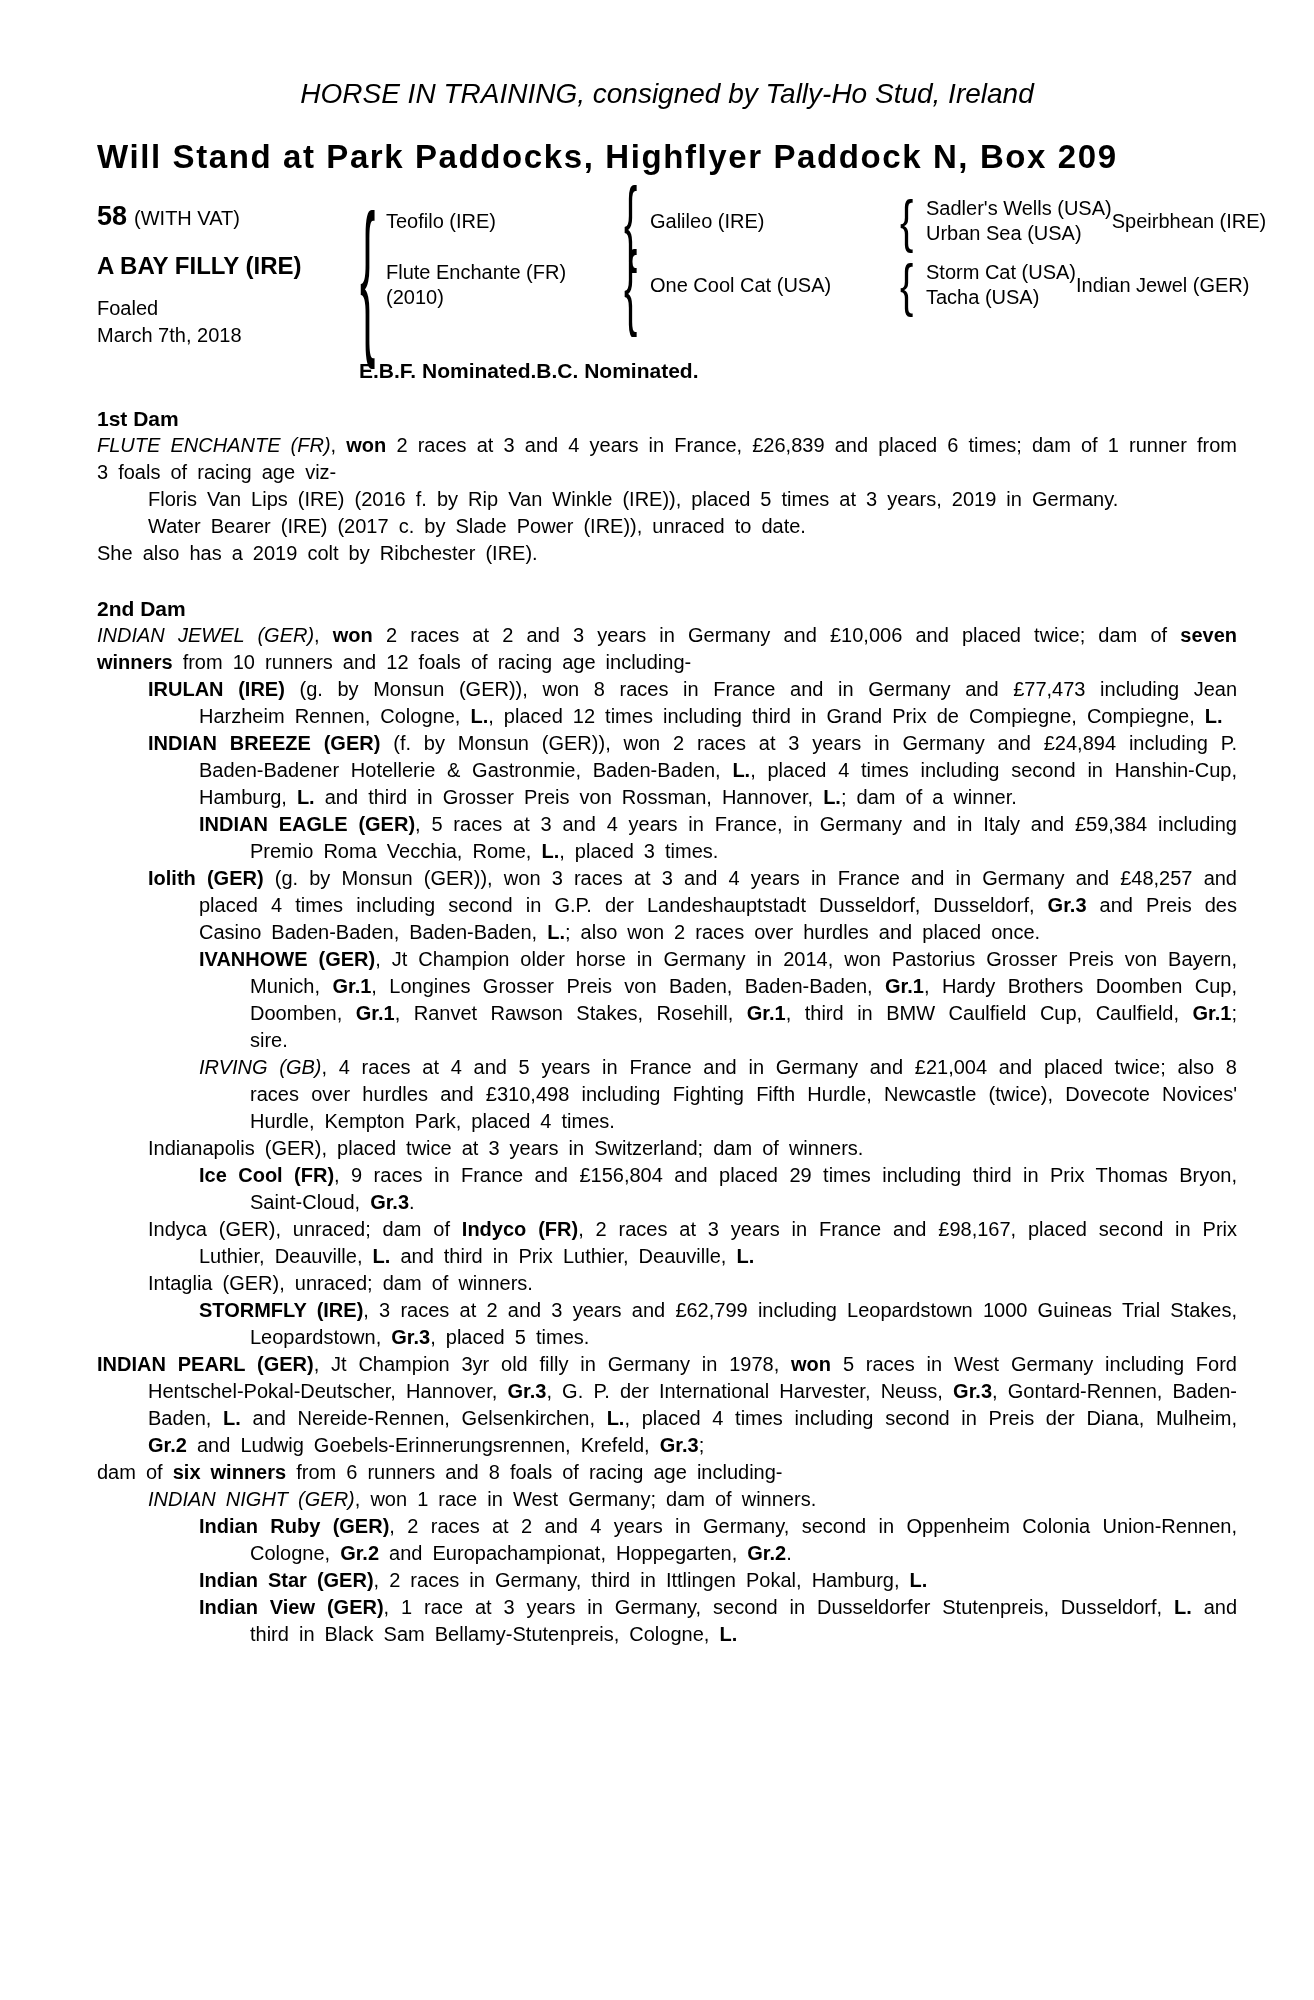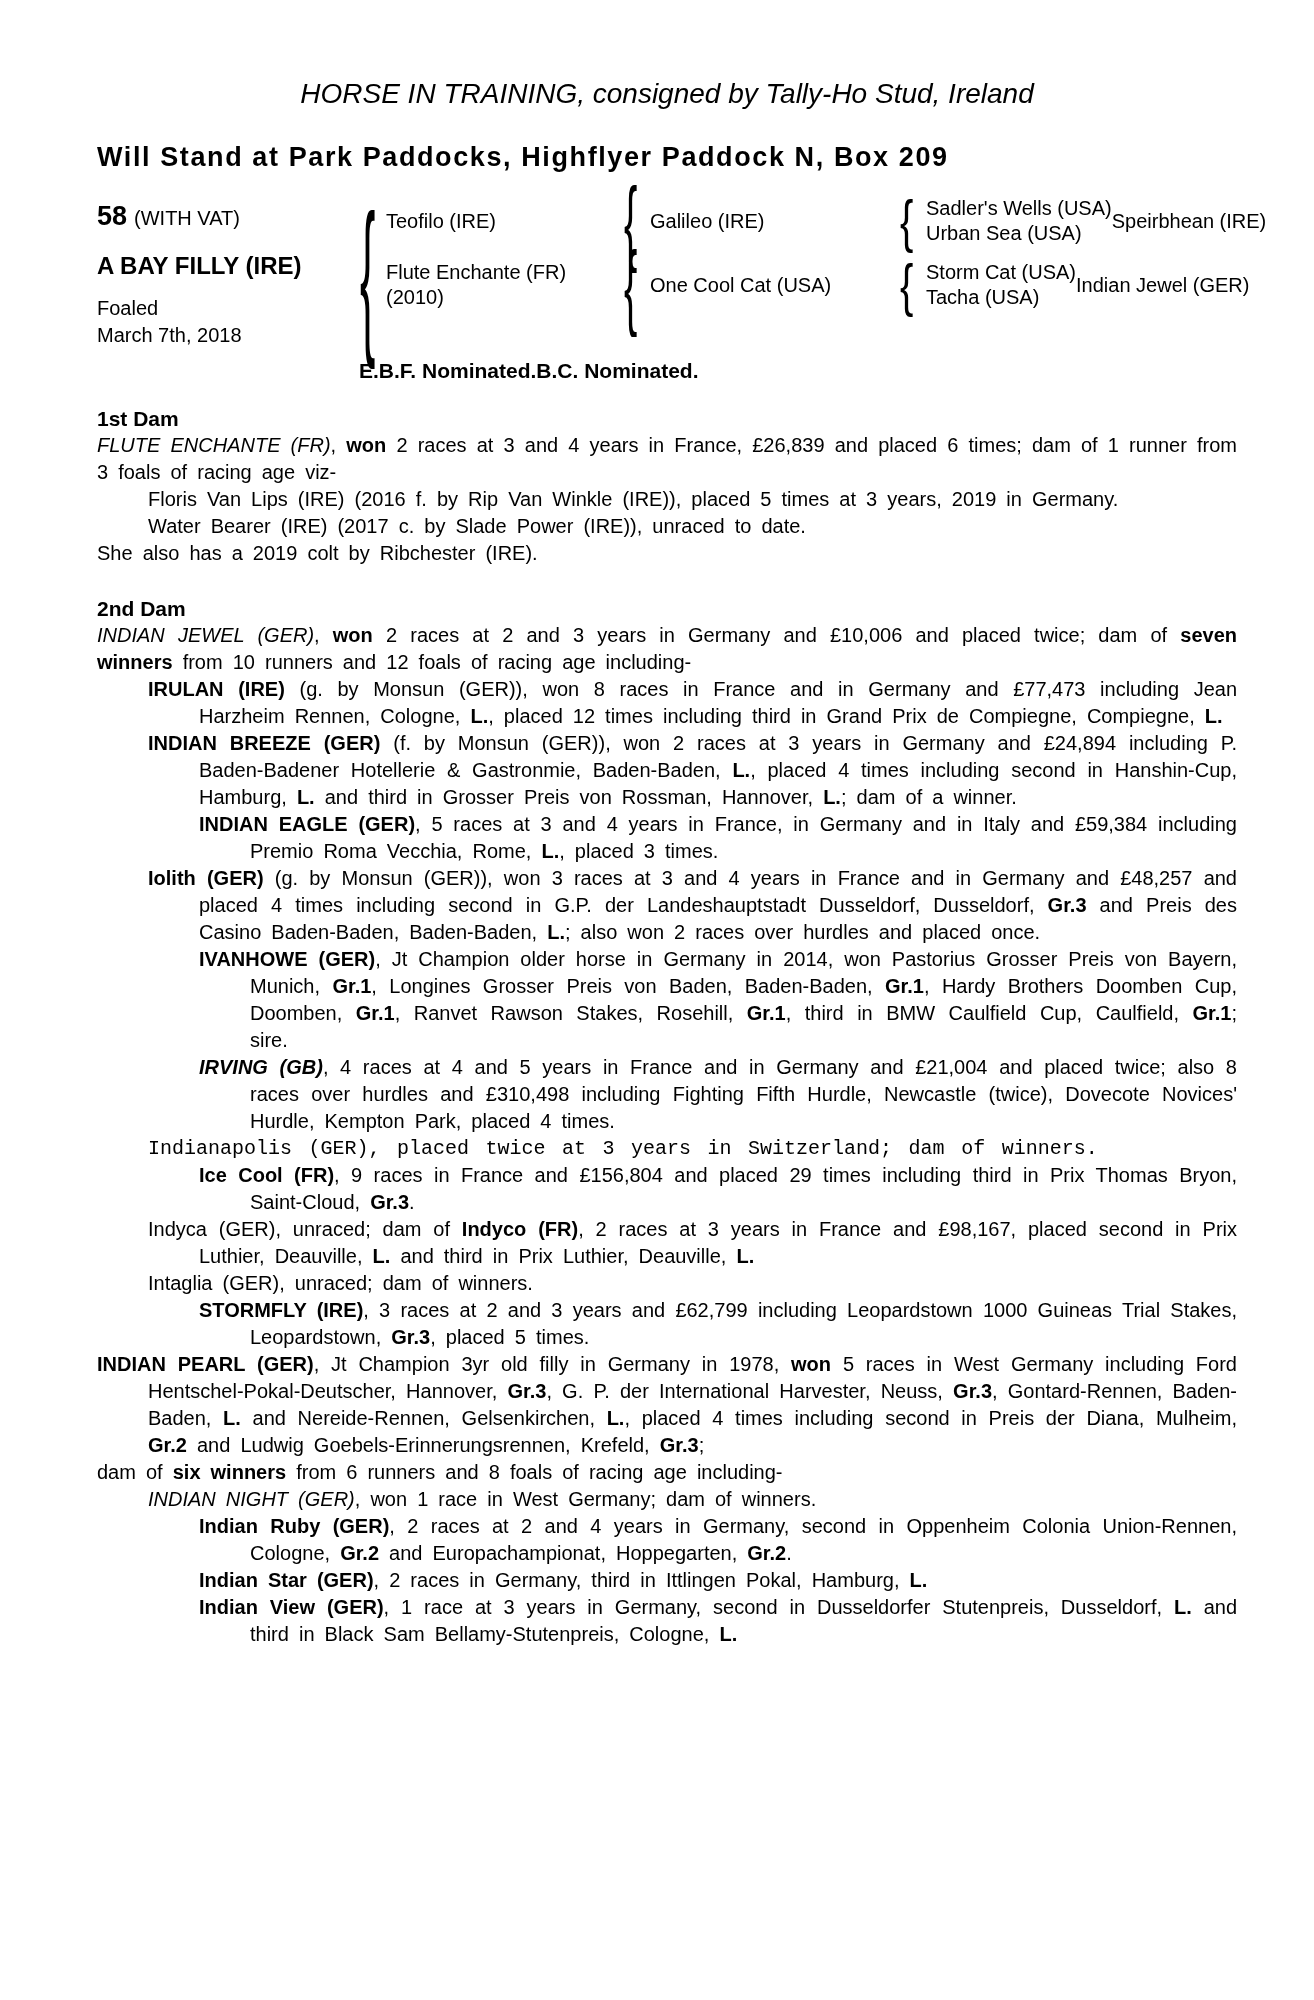--- a/index.html
+++ b/index.html
@@ -15,21 +15,21 @@
   .title {
     margin-top: 78px;
     text-align: center;
     font-style: italic;
     font-size: 28px;
     line-height: 32px;
   }
   .stand {
     margin-top: 32px;
     font-weight: bold;
-    font-size: 27px;
+    font-size: 33px;
     letter-spacing: 1.6px;
     line-height: 30px;
   }
 
   
   .ped { display: flex; margin-top: 24px; font-size: 20px; }
   .ped-a { width: 263px; flex: none; }
   .lot-row { display: flex; align-items: baseline; }
   .lot { font-size: 27px; font-weight: bold; line-height: 40px; }
   .vat { font-size: 20px; margin-left: 7px; }
@@ -76,21 +76,21 @@
   .para {
     margin: 0;
     font-size: 20px;
     line-height: 27px;
     text-align: justify;
     word-spacing: 4.5px;
   }
   .s-n { }
   .s-b { font-weight: bold; }
   .s-i { font-style: italic; }
-  .s-bi { font-weight: bold; font-style: italic; margin-top: 28px; }
+  .s-bi { font-weight: normal; font-style: italic; margin-top: 28px; }
 </style>
 </head>
 <body>
 
 <div class="page">
   <div class="content">
 
     <div class="title">HORSE IN TRAINING, consigned by Tally-Ho Stud, Ireland</div>
     <div class="stand">Will Stand at Park Paddocks, Highflyer Paddock N, Box 209</div>
 
@@ -182,21 +182,21 @@
       <section class="s2">
         <h3>2nd Dam</h3>
         <div class="paras">
             <p class="para" style="padding-left: 0px; text-indent: 0px;"><span class="s-i">INDIAN JEWEL (GER)</span><span class="s-n">, </span><span class="s-b">won</span><span class="s-n"> 2 races at 2 and 3 years in Germany and £10,006 and placed twice; dam of </span><span class="s-b">seven winners</span><span class="s-n"> from 10 runners and 12 foals of racing age including-</span></p>
             <p class="para" style="padding-left: 102px; text-indent: -51px;"><span class="s-b">IRULAN (IRE)</span><span class="s-n"> (g. by Monsun (GER)), won 8 races in France and in Germany and £77,473 including Jean Harzheim Rennen, Cologne, </span><span class="s-b">L.</span><span class="s-n">, placed 12 times including third in Grand Prix de Compiegne, Compiegne, </span><span class="s-b">L.</span></p>
             <p class="para" style="padding-left: 102px; text-indent: -51px;"><span class="s-b">INDIAN BREEZE (GER)</span><span class="s-n"> (f. by Monsun (GER)), won 2 races at 3 years in Germany and £24,894 including P. Baden-Badener Hotellerie &amp; Gastronmie, Baden-Baden, </span><span class="s-b">L.</span><span class="s-n">, placed 4 times including second in Hanshin-Cup, Hamburg, </span><span class="s-b">L.</span><span class="s-n"> and third in Grosser Preis von Rossman, Hannover, </span><span class="s-b">L.</span><span class="s-n">; dam of a winner.</span></p>
             <p class="para" style="padding-left: 153px; text-indent: -51px;"><span class="s-b">INDIAN EAGLE (GER)</span><span class="s-n">, 5 races at 3 and 4 years in France, in Germany and in Italy and £59,384 including Premio Roma Vecchia, Rome, </span><span class="s-b">L.</span><span class="s-n">, placed 3 times.</span></p>
             <p class="para" style="padding-left: 102px; text-indent: -51px;"><span class="s-b">Iolith (GER)</span><span class="s-n"> (g. by Monsun (GER)), won 3 races at 3 and 4 years in France and in Germany and £48,257 and placed 4 times including second in G.P. der Landeshauptstadt Dusseldorf, Dusseldorf, </span><span class="s-b">Gr.3</span><span class="s-n"> and Preis des Casino Baden-Baden, Baden-Baden, </span><span class="s-b">L.</span><span class="s-n">; also won 2 races over hurdles and placed once.</span></p>
             <p class="para" style="padding-left: 153px; text-indent: -51px;"><span class="s-b">IVANHOWE (GER)</span><span class="s-n">, Jt Champion older horse in Germany in 2014, won Pastorius Grosser Preis von Bayern, Munich, </span><span class="s-b">Gr.1</span><span class="s-n">, Longines Grosser Preis von Baden, Baden-Baden, </span><span class="s-b">Gr.1</span><span class="s-n">, Hardy Brothers Doomben Cup, Doomben, </span><span class="s-b">Gr.1</span><span class="s-n">, Ranvet Rawson Stakes, Rosehill, </span><span class="s-b">Gr.1</span><span class="s-n">, third in BMW Caulfield Cup, Caulfield, </span><span class="s-b">Gr.1</span><span class="s-n">; sire.</span></p>
             <p class="para" style="padding-left: 153px; text-indent: -51px;"><span class="s-bi">IRVING (GB)</span><span class="s-n">, 4 races at 4 and 5 years in France and in Germany and £21,004 and placed twice; also 8 races over hurdles and £310,498 including Fighting Fifth Hurdle, Newcastle (twice), Dovecote Novices' Hurdle, Kempton Park, placed 4 times.</span></p>
-            <p class="para" style="padding-left: 102px; text-indent: -51px; font-family: Liberation Mono, monospace;"><span class="s-n">Indianapolis (GER), placed twice at 3 years in Switzerland; dam of winners.</span></p>
+            <p class="para" style="padding-left: 102px; text-indent: -51px;"><span class="s-n">Indianapolis (GER), placed twice at 3 years in Switzerland; dam of winners.</span></p>
             <p class="para" style="padding-left: 153px; text-indent: -51px;"><span class="s-b">Ice Cool (FR)</span><span class="s-n">, 9 races in France and £156,804 and placed 29 times including third in Prix Thomas Bryon, Saint-Cloud, </span><span class="s-b">Gr.3</span><span class="s-n">.</span></p>
             <p class="para" style="padding-left: 102px; text-indent: -51px;"><span class="s-n">Indyca (GER), unraced; dam of </span><span class="s-b">Indyco (FR)</span><span class="s-n">, 2 races at 3 years in France and £98,167, placed second in Prix Luthier, Deauville, </span><span class="s-b">L.</span><span class="s-n"> and third in Prix Luthier, Deauville, </span><span class="s-b">L.</span></p>
             <p class="para" style="padding-left: 102px; text-indent: -51px;"><span class="s-n">Intaglia (GER), unraced; dam of winners.</span></p>
             <p class="para" style="padding-left: 153px; text-indent: -51px;"><span class="s-b">STORMFLY (IRE)</span><span class="s-n">, 3 races at 2 and 3 years and £62,799 including Leopardstown 1000 Guineas Trial Stakes, Leopardstown, </span><span class="s-b">Gr.3</span><span class="s-n">, placed 5 times.</span></p>
           </div>
       </section>
       <section class="s3">
         <div class="paras">
             <p class="para" style="padding-left: 51px; text-indent: -51px;"><span class="s-b">INDIAN PEARL (GER)</span><span class="s-n">, Jt Champion 3yr old filly in Germany in 1978, </span><span class="s-b">won</span><span class="s-n"> 5 races in West Germany including Ford Hentschel-Pokal-Deutscher, Hannover, </span><span class="s-b">Gr.3</span><span class="s-n">, G. P. der International Harvester, Neuss, </span><span class="s-b">Gr.3</span><span class="s-n">, Gontard-Rennen, Baden-Baden, </span><span class="s-b">L.</span><span class="s-n"> and Nereide-Rennen, Gelsenkirchen, </span><span class="s-b">L.</span><span class="s-n">, placed 4 times including second in Preis der Diana, Mulheim, </span><span class="s-b">Gr.2</span><span class="s-n"> and Ludwig Goebels-Erinnerungsrennen, Krefeld, </span><span class="s-b">Gr.3</span><span class="s-n">;</span></p>
             <p class="para" style="padding-left: 0px; text-indent: 0px;"><span class="s-n">dam of </span><span class="s-b">six winners</span><span class="s-n"> from 6 runners and 8 foals of racing age including-</span></p>

